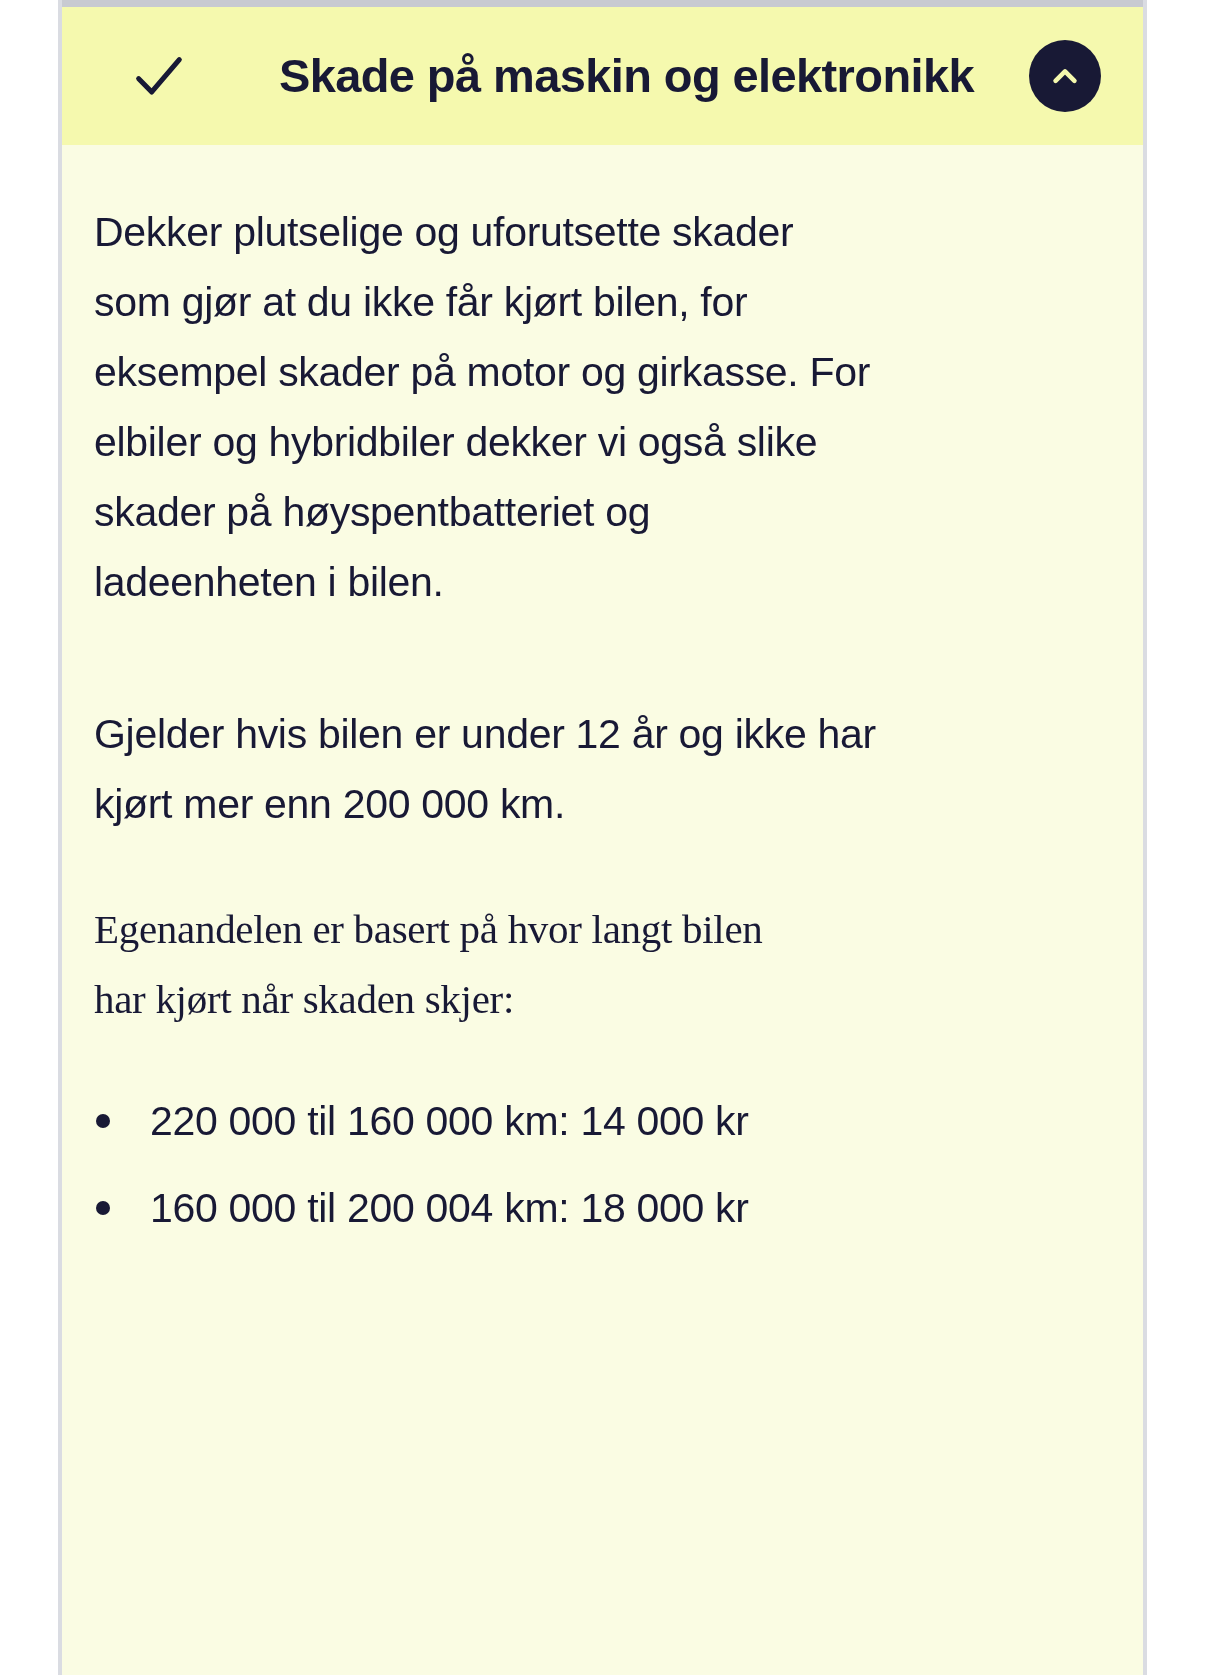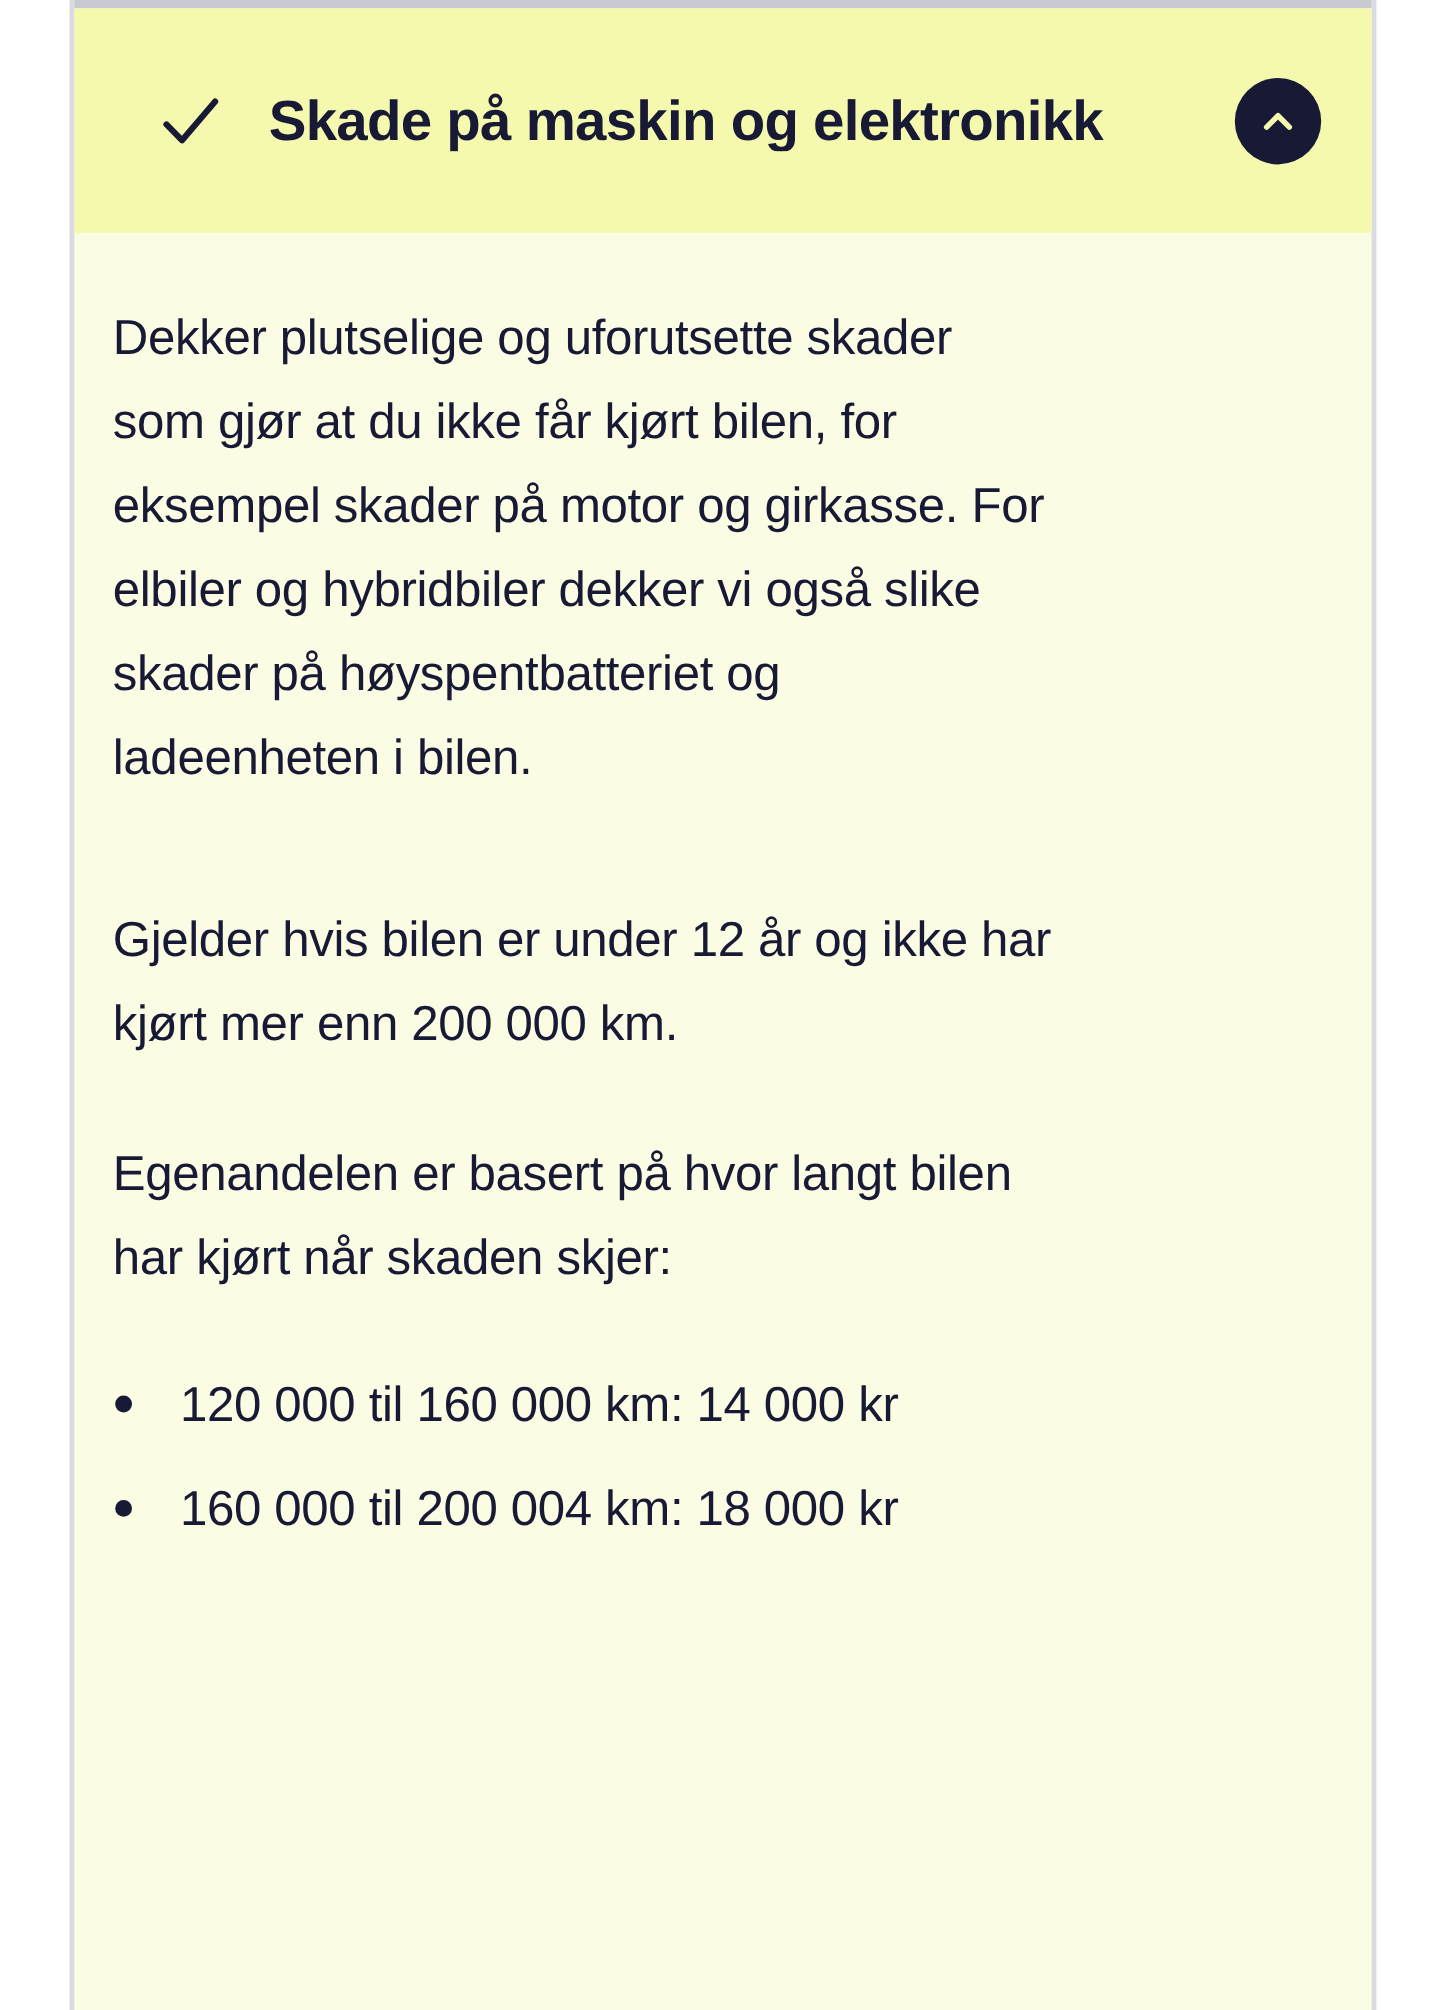--- a/index.html
+++ b/index.html
@@ -29,26 +29,27 @@
     border-left:4px solid var(--side-border);
     border-right:4px solid var(--side-border);
     background:var(--body-bg);
   }
   .top-divider{
     height:7px;
     width:100%;
     background:var(--top-divider);
   }
   .acc-header{
-    height:187px;
+    height:138px;
     background:var(--header-bg);
     display:flex;
     align-items:center;
     padding:0 42px 0 68px;
     cursor:pointer;
+    text-align:center;
   }
   .check-icon{
     width:58px;height:58px;
     flex:0 0 auto;
     margin-right:36px;
     display:block;
   }
   .acc-title{
     flex:1 1 auto;
     font-size:47px;
@@ -74,21 +75,21 @@
   }
   .para{
     font-size:41px;
     line-height:70px;
     letter-spacing:-0.3px;
     white-space:pre-line;
     color:var(--text);
   }
   .para.p1{margin-bottom:82px;}
   .para.p2{margin-bottom:55px;}
-  .para.p3{margin-bottom:0;}
+  .para.p3{margin-bottom:0;font-family:Liberation Serif, serif;}
   .bullet-list{
     list-style:none;
     margin:52px 0 46px 0;
   }
   .bullet-list li{
     position:relative;
     padding-left:56px;
     font-size:41px;
     line-height:70px;
     letter-spacing:-0.3px;
@@ -128,21 +129,21 @@
 skader på høyspentbatteriet og
 ladeenheten i bilen.</p>
     <p class="para p2">Gjelder hvis bilen er under 12 år og ikke har
 kjørt mer enn 200 000 km.</p>
     <p class="para p3">Egenandelen er basert på hvor langt bilen
 har kjørt når skaden skjer:</p>
 
     <ul class="bullet-list">
       <li>
         <span class="bullet-dot"></span>
-        <span>120 000 til 160 000 km: 14 000 kr</span>
+        <span>220 000 til 160 000 km: 14 000 kr</span>
       </li>
       <li>
         <span class="bullet-dot"></span>
         <span>160 000 til 200 004 km: 18 000 kr</span>
       </li>
     </ul>
 
   </div>
 </div>
 

